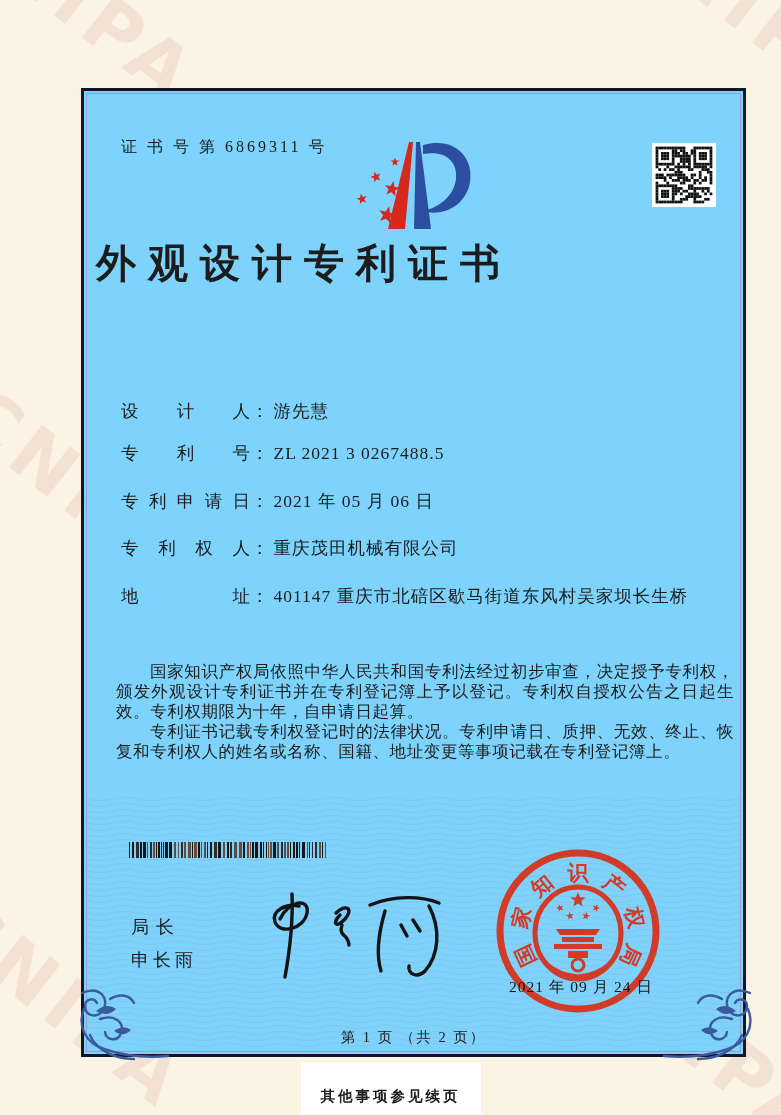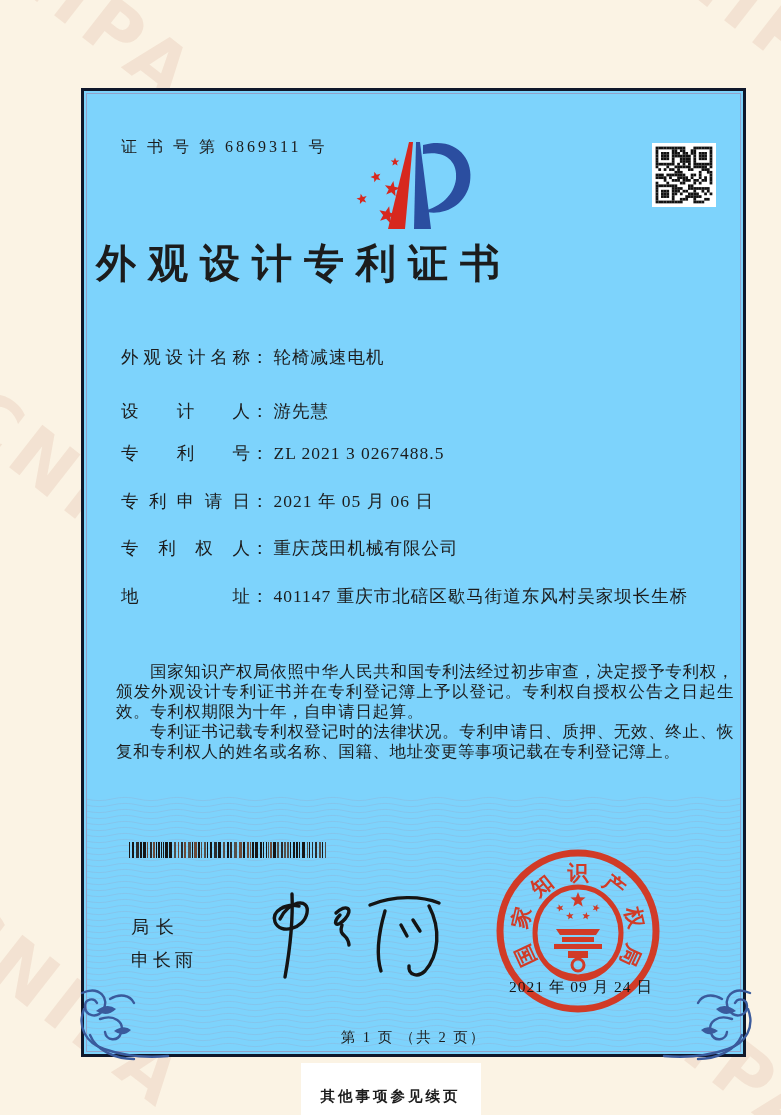--- a/index.html
+++ b/index.html
@@ -368,23 +368,20 @@
         <rect x="25.2" y="57.6" width="2.75" height="2.75" fill="#111"></rect>
         <rect x="27.9" y="57.6" width="2.75" height="2.75" fill="#111"></rect>
         <rect x="41.4" y="57.6" width="2.75" height="2.75" fill="#111"></rect>
         <rect x="44.1" y="57.6" width="2.75" height="2.75" fill="#111"></rect>
         <rect x="46.8" y="57.6" width="2.75" height="2.75" fill="#111"></rect>
         <rect x="49.5" y="57.6" width="2.75" height="2.75" fill="#111"></rect>
       </svg>
 
     <div class="title">外观设计专利证书</div>
 
-    <div class="frow" style="top:254px">
-      <span class="flabel">外观设计名称</span><span>：</span><span class="fvalue">轮椅减速电机</span>
-    </div>
     <div class="frow" style="top:308px">
       <span class="flabel">设 计 人</span><span>：</span><span class="fvalue">游先慧</span>
     </div>
     <div class="frow" style="top:350px">
       <span class="flabel">专 利 号</span><span>：</span><span class="fvalue">ZL 2021 3 0267488.5</span>
     </div>
     <div class="frow" style="top:398px">
       <span class="flabel">专利申请日</span><span>：</span><span class="fvalue">2021 年 05 月 06 日</span>
     </div>
     <div class="frow" style="top:445px">

